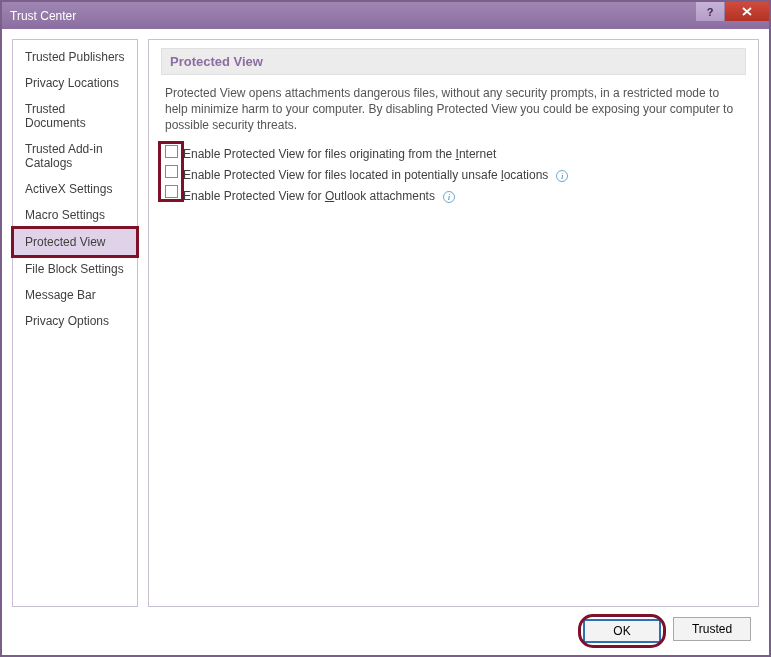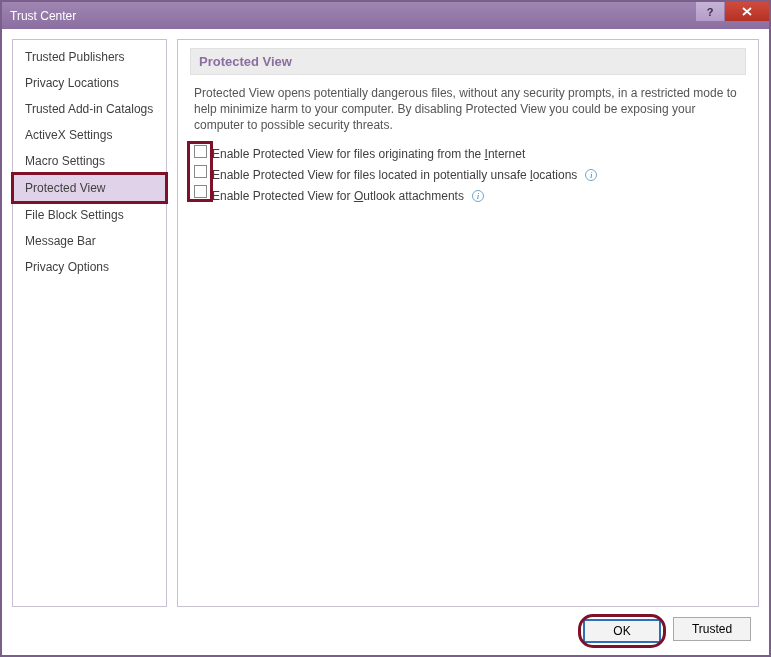--- a/index.html
+++ b/index.html
@@ -5,28 +5,28 @@
   * { box-sizing: border-box; font-family: "Segoe UI", Tahoma, sans-serif; }
   body { margin: 0; background: #fff; }
   .window { width: 771px; height: 657px; border: 2px solid #7a5f8a; position: relative; background: #fff; display: flex; flex-direction: column; }
   .titlebar { height: 27px; background: linear-gradient(#9f86b2,#8b6ea0); display: flex; align-items: center; padding-left: 8px; color: #fff; font-size: 12px; position: relative; }
   .titlebar-btns { position: absolute; right: 0; top: 0; display: flex; }
   .tbtn { width: 28px; height: 19px; margin-left: 1px; display: flex; align-items: center; justify-content: center; font-size: 11px; font-weight: bold; }
   .help { background: linear-gradient(#c7b3d6,#b49dc9); color:#3a2a4a; }
   .close { background: linear-gradient(#cf4b3e,#b33224); color: #fff; width: 44px; }
   .content { flex: 1; padding: 10px; display: flex; flex-direction: column; gap: 10px; }
   .cols { flex: 1; display: flex; gap: 10px; }
-  .sidebar { width: 155px; border: 1px solid #c8c0d0; background: #fff; padding-top: 4px; }
+  .sidebar { width: 126px; border: 1px solid #c8c0d0; background: #fff; padding-top: 4px; }
   .sitem { font-size: 12px; color: #3f3f3f; padding: 6px 10px 6px 12px; cursor: pointer; }
   .sitem.selected { background: #e0d3e9; border-top:1px solid #c4b2d2; border-bottom:1px solid #c4b2d2; }
   .hl-side { outline: 3px solid #7e1028; outline-offset:-1px; }
   .main { flex: 1; border: 1px solid #c8c0d0; background: #fff; padding: 8px 12px; font-size: 12px; color:#3f3f3f; }
   .section-head { background: #ececec; border:1px solid #e0e0e0; padding: 5px 8px; color:#8b6ea0; font-weight:600; font-size: 13px; margin-bottom: 10px; }
   .desc { color:#555; line-height: 1.35; margin: 0 4px 10px 4px; }
-  .opt-row { display:flex; align-items:center; gap:6px; padding: 1px 0; }
+  .opt-row { display:flex; align-items:flex-end; gap:6px; padding: 1px 0; }
   .cb { width:13px; height:13px; border:1px solid #888; background:#fff; display:inline-block; }
   .cb-hl { outline:3px solid #7e1028; padding:1px; display:flex; flex-direction:column; gap:7px; width:20px; align-items:center; margin-right:2px; }
   .opts-wrap { display:flex; align-items:flex-start; }
   .opts-col { display:flex; flex-direction:column; gap:5px; padding-top:2px; }
   .info-icon { width:12px; height:12px; border-radius:50%; border:1px solid #6fa8cf; color:#3d7aa6; font-size:9px; display:inline-flex; align-items:center; justify-content:center; margin-left:2px; font-style:italic; font-family:serif; }
   .footer { display:flex; justify-content:flex-end; gap:10px; padding-right:8px; }
   .btn { min-width:78px; height:24px; font-size:12px; border:1px solid #a9a9a9; background:#f3f3f3; cursor:pointer; }
   .btn.ok { border:2px solid #2f6fb3; }
   .btn-hl { outline:3px solid #7e1028; padding:2px; display:inline-block;border-radius:12px; }
   u { text-decoration: underline; }
@@ -45,32 +45,33 @@
           </svg>
       </div>
     </div>
   </div>
 
   <div class="content">
     <div class="cols">
       <div class="sidebar">
         <div class="sitem">Trusted Publishers</div>
         <div class="sitem">Privacy Locations</div>
+        <div class="sitem">Trusted Documents</div>
         <div class="sitem">Trusted Add-in Catalogs</div>
         <div class="sitem">ActiveX Settings</div>
         <div class="sitem">Macro Settings</div>
         <div class="sitem selected hl-side">Protected View</div>
         <div class="sitem">File Block Settings</div>
         <div class="sitem">Message Bar</div>
         <div class="sitem">Privacy Options</div>
       </div>
 
       <div class="main">
         <div class="section-head">Protected View</div>
-        <div class="desc">Protected View opens potentially dangerous files, without any security prompts, in a restricted mode to help minimize harm to your computer. By disabling Protected View you could be exposing your computer to possible security threats.</div>
+        <div class="desc">Protected View opens attachments dangerous files, without any security prompts, in a restricted mode to help minimize harm to your computer. By disabling Protected View you could be exposing your computer to possible security threats.</div>
 
         <div class="opts-wrap">
           <div class="cb-hl">
             <span class="cb"></span>
             <span class="cb"></span>
             <span class="cb"></span>
           </div>
           <div class="opts-col">
             <div class="opt-row">
               <span>Enable Protected View for files originating from the <u>I</u>nternet</span>

